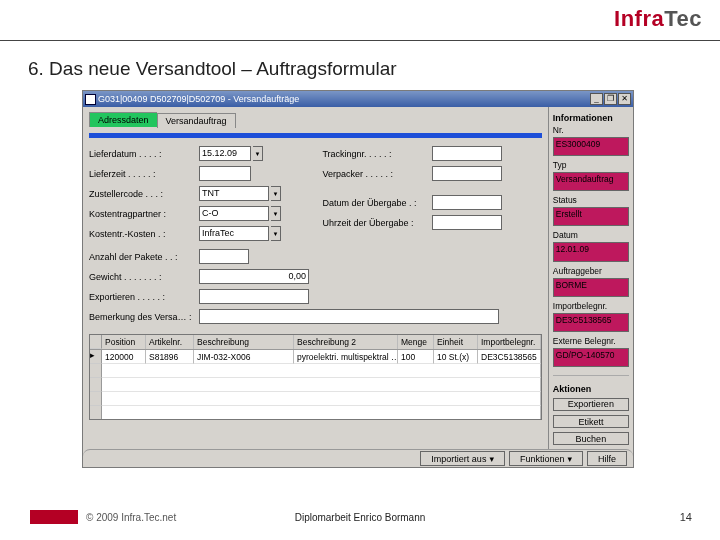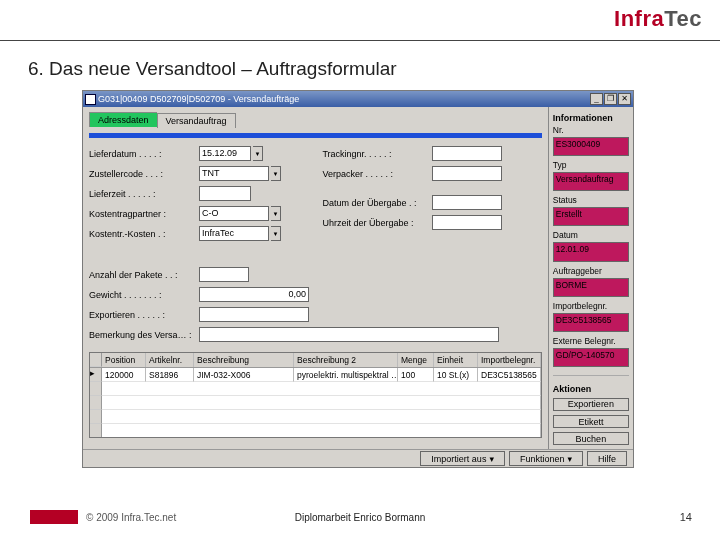--- a/index.html
+++ b/index.html
@@ -24,34 +24,34 @@
   .tab:first-child { border-right:none; }
   .tab.active { background:#d6d3ce; position:relative; top:1px; }
   .tabpane { border-top:5px solid #1d4ed8; padding-top:8px; }
   .cols { display:flex; gap:14px; }
   .col { flex:1; display:flex; flex-direction:column; gap:5px; }
   .row { display:flex; align-items:center; gap:2px; }
   .lbl { width:108px; font-size:9px; white-space:nowrap; overflow:hidden; }
   .in { height:15px; background:#fff; border:1px solid #666; font-size:9px; padding:0 2px; line-height:13px; }
   .dd { width:10px; height:15px; background:#d6d3ce; border:1px solid #666; border-left:none; display:flex; align-items:center; justify-content:center; font-size:6px; }
   .num { text-align:right; }
-  .midrows { margin-top:26px; display:flex; flex-direction:column; gap:5px; }
+  .midrows { margin-top:8px; display:flex; flex-direction:column; gap:5px; }
   .grid { margin-top:10px; border:1px solid #777; background:#fff; height:86px; overflow:hidden; }
   .ghead, .grow { display:flex; }
   .ghead { background:#d6d3ce; border-bottom:1px solid #999; }
   .gc { border-right:1px solid #bbb; padding:1px 3px; font-size:8.5px; height:14px; line-height:12px; overflow:hidden; white-space:nowrap; }
   .ghead .gc { background:#d6d3ce; }
   .grow .gc { border-bottom:1px solid #e3e3e3; }
   .rowsel { width:12px; background:#d6d3ce; border-bottom:1px solid #ccc; border-right:1px solid #999; }
   .side .shdr { font-size:9px; font-weight:bold; margin-top:2px; }
   .side .sval { background:#be185d; border:1px solid #666; height:30px; padding:0 2px; line-height:12px; font-size:8.5px; margin-bottom:2px; }
   .side .slbl { font-size:8.5px; }
   .side .btn { height:20px; background:#d6d3ce; border:1px solid #666; font-size:9px; display:flex; align-items:center; justify-content:center; margin-top:2px; }
   .side hr { border:none; border-top:1px solid #aaa; margin:4px 0; }
-  .footbar { height:18px; border-top:1px solid #999; display:flex; justify-content:flex-end; align-items:center; gap:4px; padding:0 6px; }
+  .footbar { height:18px; border-top:1px solid #999; display:flex; justify-content:flex-end; align-items:center; gap:4px; padding:0 6px;border-radius:7px; }
   .footbar .fbtn { height:15px; background:#d6d3ce; border:1px solid #666; padding:0 10px; font-size:9px; display:flex; align-items:center; gap:3px; }
   .footer { position:absolute; bottom:12px; left:0; right:0; height:22px; display:flex; align-items:center; }
   .redblock { width:48px; height:14px; background:#b40024; margin-left:30px; }
   .copy { font-size:10px; color:#555; margin-left:8px; }
   .mid { position:absolute; left:50%; transform:translateX(-50%); font-size:10px; color:#222; }
   .pageno { position:absolute; right:28px; font-size:11px; color:#333; }
 </style>
 </head>
 <body>
 
@@ -83,27 +83,27 @@
         </div>
         <div class="tabpane">
           <div class="cols">
             <div class="col">
               <div class="row">
                   <span class="lbl">Lieferdatum . . . . :</span>
                   <span class="in" style="width:52px">15.12.09</span>
                   <span class="dd">▼</span>
                 </div>
               <div class="row">
+                  <span class="lbl">Lieferzeit . . . . . :</span>
+                  <span class="in" style="width:52px"></span>
+                </div>
+              <div class="row">
                   <span class="lbl">Zustellercode . . . :</span>
                   <span class="in" style="width:70px">TNT</span>
                   <span class="dd">▼</span>
-                </div>
-              <div class="row">
-                  <span class="lbl">Lieferzeit . . . . . :</span>
-                  <span class="in" style="width:52px"></span>
                 </div>
               <div class="row">
                   <span class="lbl">Kostentragpartner :</span>
                   <span class="in" style="width:70px">C-O</span>
                   <span class="dd">▼</span>
                 </div>
               <div class="row">
                   <span class="lbl">Kostentr.-Kosten . :</span>
                   <span class="in" style="width:70px">InfraTec</span>
                   <span class="dd">▼</span>

